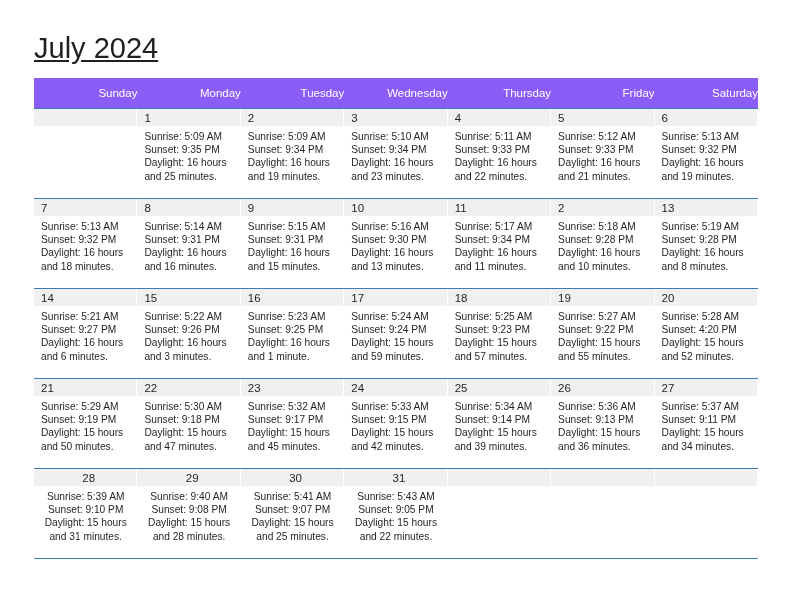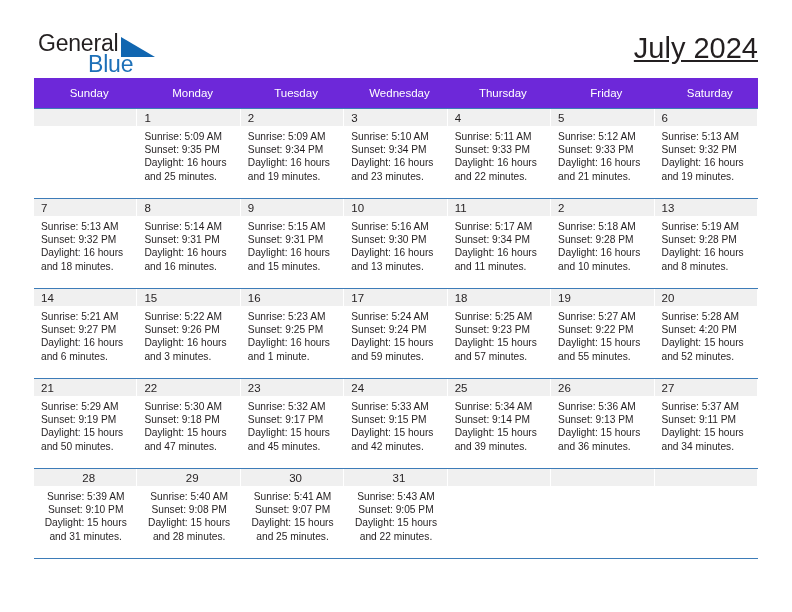--- a/index.html
+++ b/index.html
@@ -84,25 +84,25 @@
   }
 
   
   .calendar {
     border-collapse: collapse;
     width: 724px;
     table-layout: fixed;
     margin-top: 6px;
   }
   .calendar th {
-    background: #6d28d9;
+    background: #8b5cf6;
     color: #ffffff;
     font-size: 11.5px;
     font-weight: normal;
-    text-align: center;
+    text-align: right;
     padding: 6px 0 6px 7px;
     height: 18px;
     border: none;
   }
   .calendar td {
     vertical-align: top;
     padding: 0;
     border: none;
     height: 89px;
     width: 103.4px;
@@ -135,25 +135,20 @@
   td.empty .cellbody { visibility: hidden; }
   .thead-row th:first-child { padding-left: 7px; }
 </style>
 </head>
 <body>
 
 <div class="page">
 
   <div class="header">
 
-    <div class="brand">
-      <span class="brand-general">General</span>
-      <span class="brand-triangle"></span>
-      <span class="brand-blue">Blue</span>
-    </div>
 
     <div class="title-wrap">
       <h1 class="cal-title">July 2024</h1>
     </div>
 
   </div>
 
   <table class="calendar">
     <thead>
       <tr class="thead-row">
@@ -492,21 +487,21 @@
                 <div>Sunset: 9:10 PM</div>
                 <div>Daylight: 15 hours</div>
                 <div>and 31 minutes.</div>
               </div>
             </div>
           </td>
           <td>
             <div class="daycell">
               <div class="daynum-band">29</div>
               <div class="cellbody">
-                <div>Sunrise: 5:40 AM</div>
+                <div>Sunrise: 9:40 AM</div>
                 <div>Sunset: 9:08 PM</div>
                 <div>Daylight: 15 hours</div>
                 <div>and 28 minutes.</div>
               </div>
             </div>
           </td>
           <td>
             <div class="daycell">
               <div class="daynum-band">30</div>
               <div class="cellbody">

